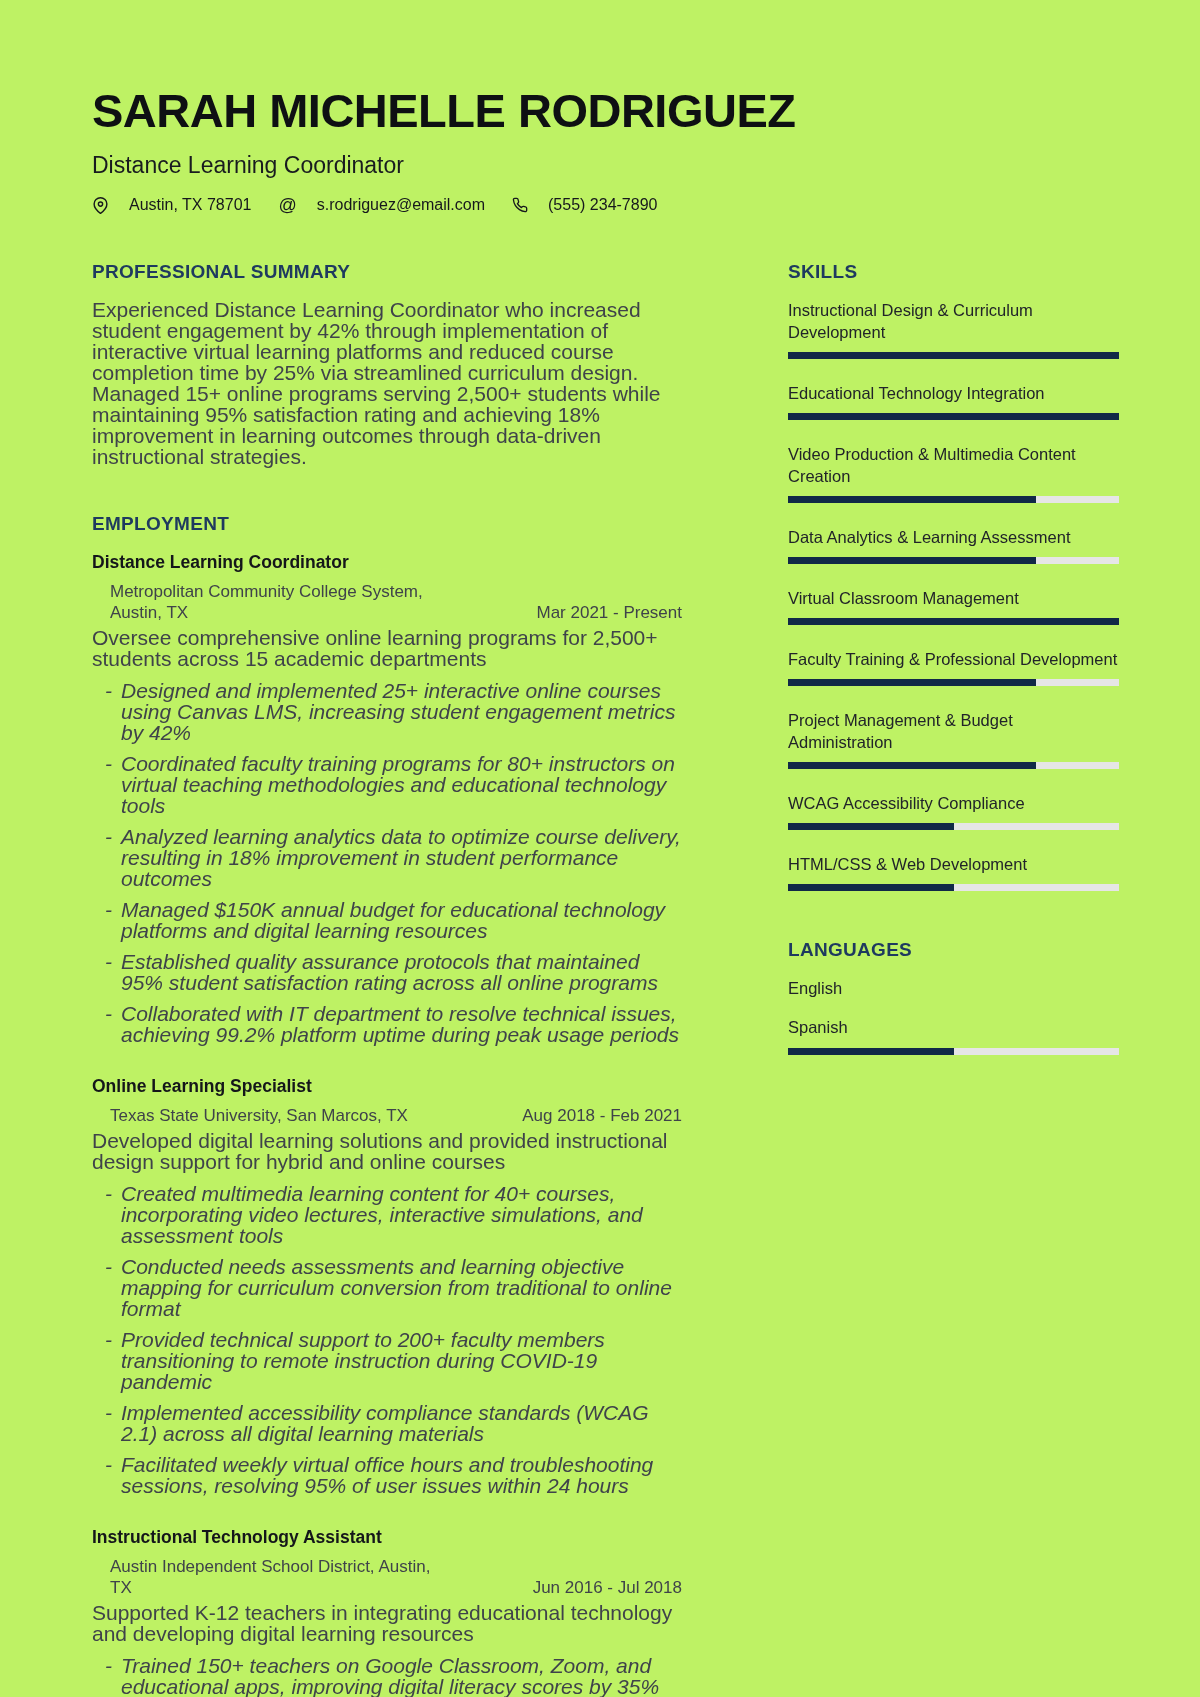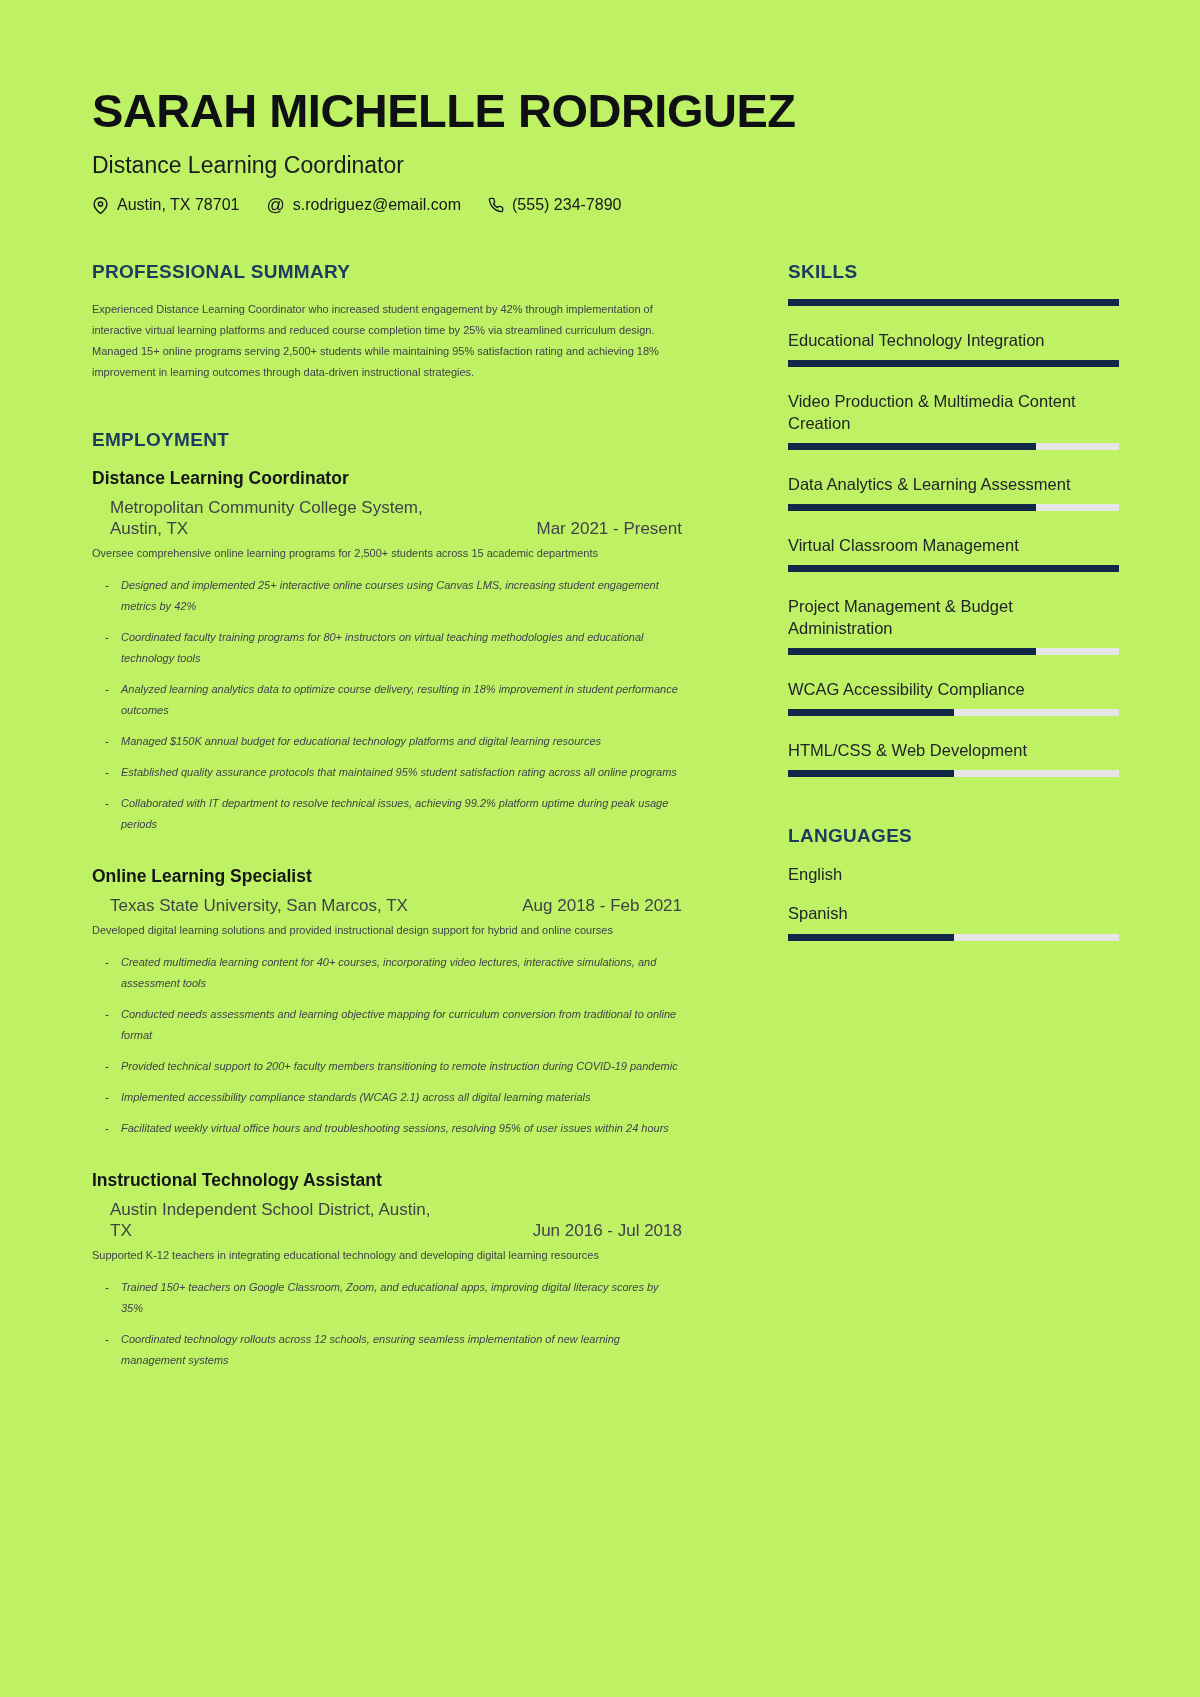--- a/index.html
+++ b/index.html
@@ -5,33 +5,33 @@
   html,body { margin:0; padding:0; background:#ffffff; }
   .page {
     width:1200px; min-height:1697px; box-sizing:border-box;
     padding:86px 81px 60px 92px; background:#bef264;
     font-family:"Liberation Sans", sans-serif; color:#3f434a;
   }
   
   .name { font-size:47px; font-weight:700; letter-spacing:-0.5px; color:#0e1013; margin:0; line-height:1.05; }
   .subtitle { font-size:23px; color:#181b1f; margin-top:17px; }
   .contact { display:flex; align-items:center; gap:27px; margin-top:17px; font-size:16px; color:#16181c; }
-  .citem { display:flex; align-items:center; gap:8px; }
+  .citem { display:flex; align-items:center; gap:20px; }
   .citem svg { display:block; }
   .at-glyph { font-size:18px; line-height:16px; font-weight:400; }
 
   
   .columns { display:flex; justify-content:space-between; margin-top:47px; }
   .col-left { width:590px; }
   .col-right { width:331px; }
 
   h2.sec { font-size:19px; font-weight:700; color:#1e3a5f; letter-spacing:0.3px; margin:0 0 16px 0; }
   .section + .section { margin-top:46px; }
 
-  p, li { font-size:11px; line-height:21px; }
+  p, li { font-size:21px; line-height:21px; }
   .summary-text { margin:0; color:#3f434a; }
 
   
   .job + .job { margin-top:30px; }
   .job h3 { font-size:17.5px; font-weight:700; color:#14161a; margin:0 0 7px 0; line-height:1.3; }
   .jobmeta { display:flex; justify-content:space-between; align-items:flex-end; color:#3f434a; font-size:17px; line-height:21px;margin-left:18px; }
   .company { max-width:330px; }
   .dates { white-space:nowrap; text-align:right; }
   .jobsummary { margin:4px 0 11px 0; color:#3f434a; }
   ul.bullets { list-style:none; margin:0; padding:0; }
@@ -137,20 +137,21 @@
       </section>
 
     </div>
 
     <div class="col-right">
 
       <section>
         <h2 class="sec">SKILLS</h2>
 
         <div class="skill">
+          <div class="skill-label">Instructional Design &amp; Curriculum Development</div>
           <div class="bar">
               <div class="fill" style="width: 100%;"></div>
             </div>
         </div>
         <div class="skill">
           <div class="skill-label">Educational Technology Integration</div>
           <div class="bar">
               <div class="fill" style="width: 100%;"></div>
             </div>
         </div>
@@ -163,20 +164,26 @@
         <div class="skill">
           <div class="skill-label">Data Analytics &amp; Learning Assessment</div>
           <div class="bar">
               <div class="fill" style="width: 75%;"></div>
             </div>
         </div>
         <div class="skill">
           <div class="skill-label">Virtual Classroom Management</div>
           <div class="bar">
               <div class="fill" style="width: 100%;"></div>
+            </div>
+        </div>
+        <div class="skill">
+          <div class="skill-label">Faculty Training &amp; Professional Development</div>
+          <div class="bar">
+              <div class="fill" style="width: 75%;"></div>
             </div>
         </div>
         <div class="skill">
           <div class="skill-label">Project Management &amp; Budget Administration</div>
           <div class="bar">
               <div class="fill" style="width: 75%;"></div>
             </div>
         </div>
         <div class="skill">
           <div class="skill-label">WCAG Accessibility Compliance</div>

